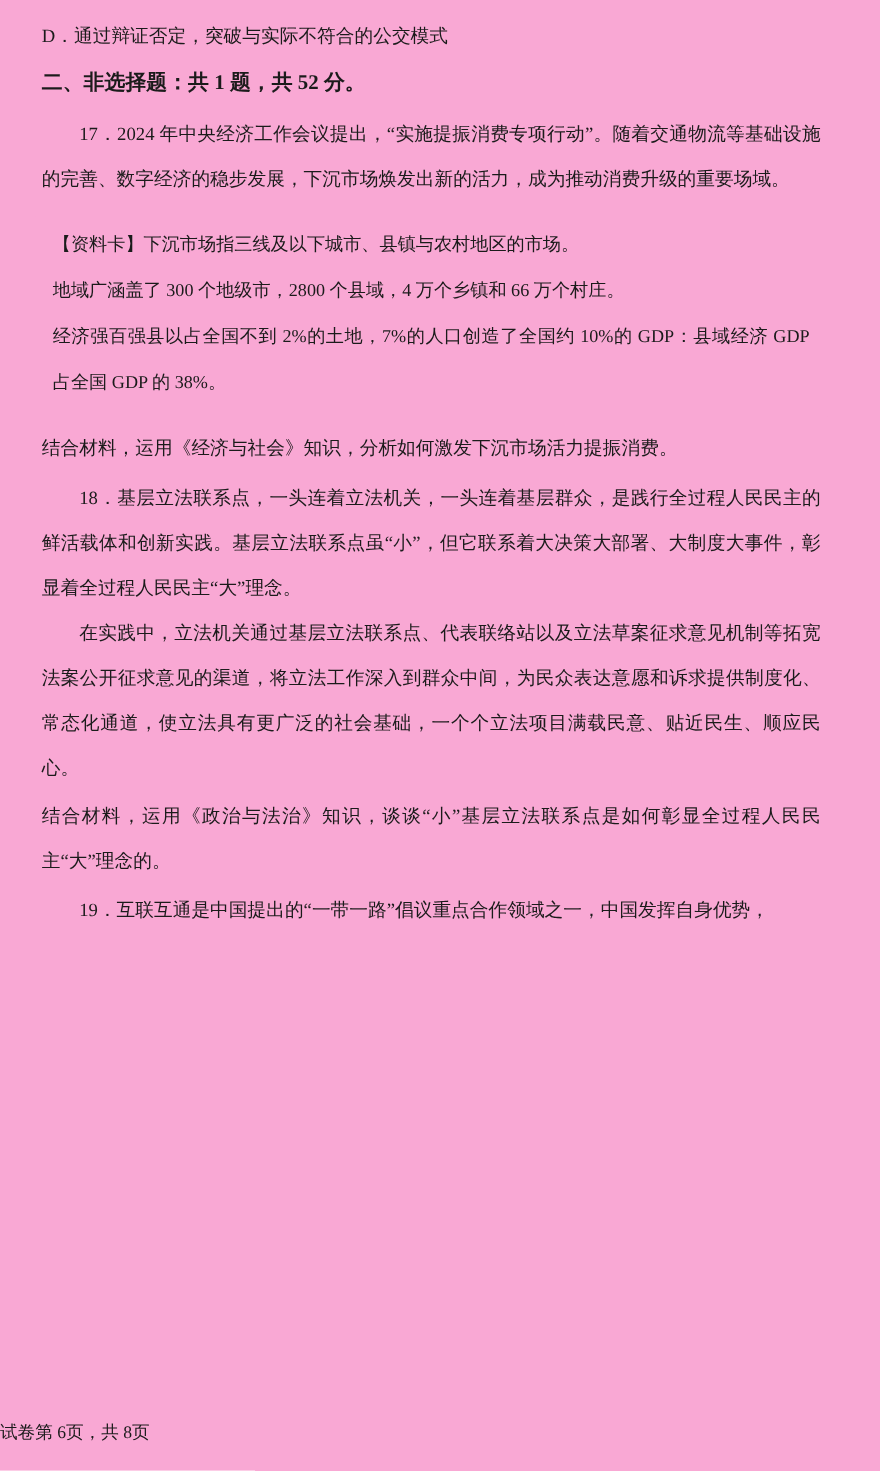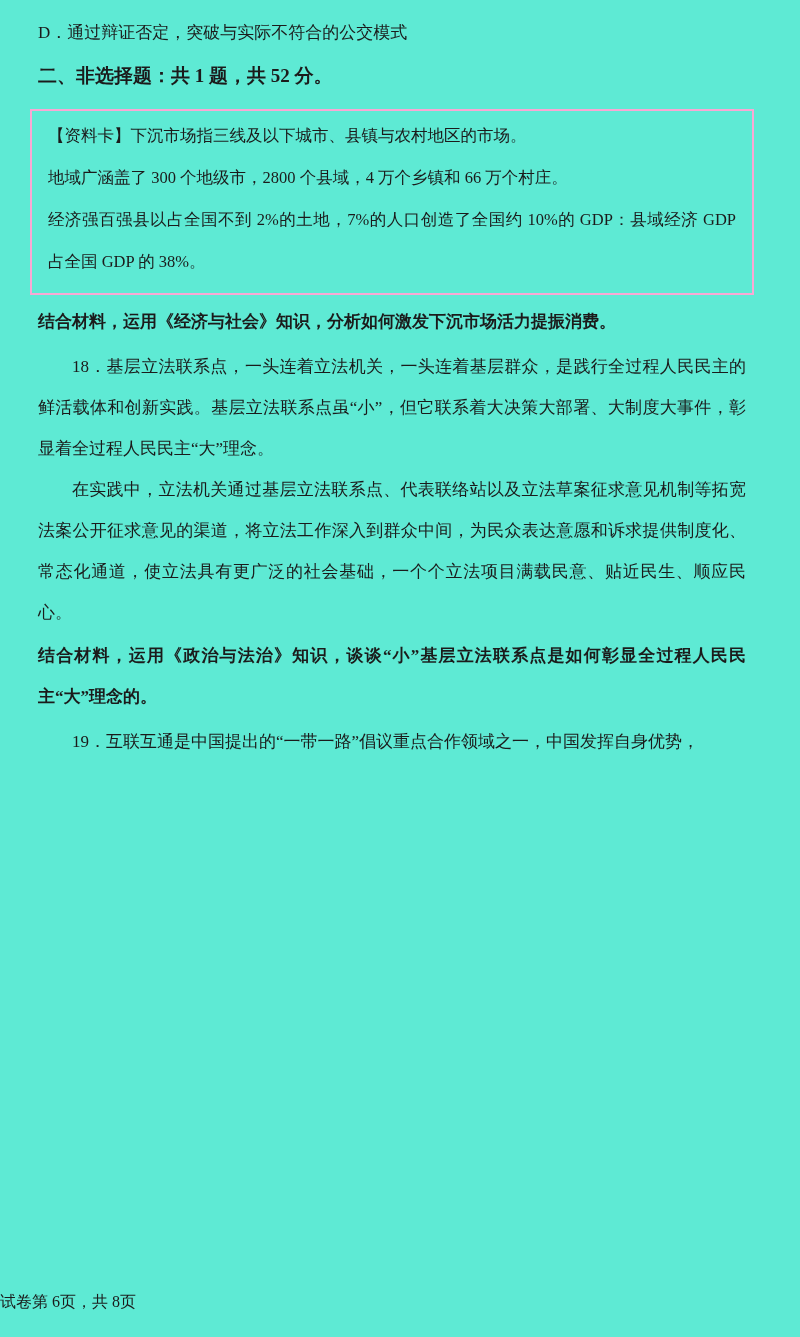--- a/index.html
+++ b/index.html
@@ -6,21 +6,21 @@
   html, body { margin: 0; padding: 0; background: #ffffff; }
   body {
     font-family: "Liberation Serif", "DejaVu Serif", serif;
     color: #1b1b1b;
   }
   .page {
     position: relative;
     width: 800px;
     height: 1337px;
     margin: 0 auto;
-    background: #5eead4;
+    background: #f9a8d4;
     padding: 12px 54px 0 38px;
     overflow: hidden;
   }
   .option-line {
     font-size: 17px;
     line-height: 41px;
     margin: 0;
   }
   .section-header {
     font-size: 19px;
@@ -31,21 +31,20 @@
   .para {
     font-size: 17px;
     line-height: 41px;
     text-align: justify;
     text-indent: 2em;
     margin: 0;
   }
   .para.task {
     text-indent: 0;
     margin-top: 2px;
-    font-weight: bold;
   }
   .q-block { margin-top: 4px; }
   .material-box {
     border: 2px solid #f9a8d4;
     margin: 12px -8px 6px -8px;
     padding: 4px 16px 10px 16px;
   }
   .material-box .box-line {
     font-size: 16.5px;
     line-height: 42px;
@@ -66,20 +65,21 @@
 </head>
 <body>
 
 <div class="page">
 
   <p class="option-line">D．通过辩证否定，突破与实际不符合的公交模式</p>
 
   <h2 class="section-header">二、非选择题：共 1 题，共 52 分。</h2>
 
   <div class="q-block">
+    <p class="para">17．2024 年中央经济工作会议提出，“实施提振消费专项行动”。随着交通物流等基础设施的完善、数字经济的稳步发展，下沉市场焕发出新的活力，成为推动消费升级的重要场域。</p>
 
     <div class="material-box">
       <p class="box-line">【资料卡】下沉市场指三线及以下城市、县镇与农村地区的市场。</p>
       <p class="box-line">地域广涵盖了 300 个地级市，2800 个县域，4 万个乡镇和 66 万个村庄。</p>
       <p class="box-line">经济强百强县以占全国不到 2%的土地，7%的人口创造了全国约 10%的 GDP：县域经济 GDP 占全国 GDP 的 38%。</p>
     </div>
 
     <p class="para task">结合材料，运用《经济与社会》知识，分析如何激发下沉市场活力提振消费。</p>
   </div>
 

